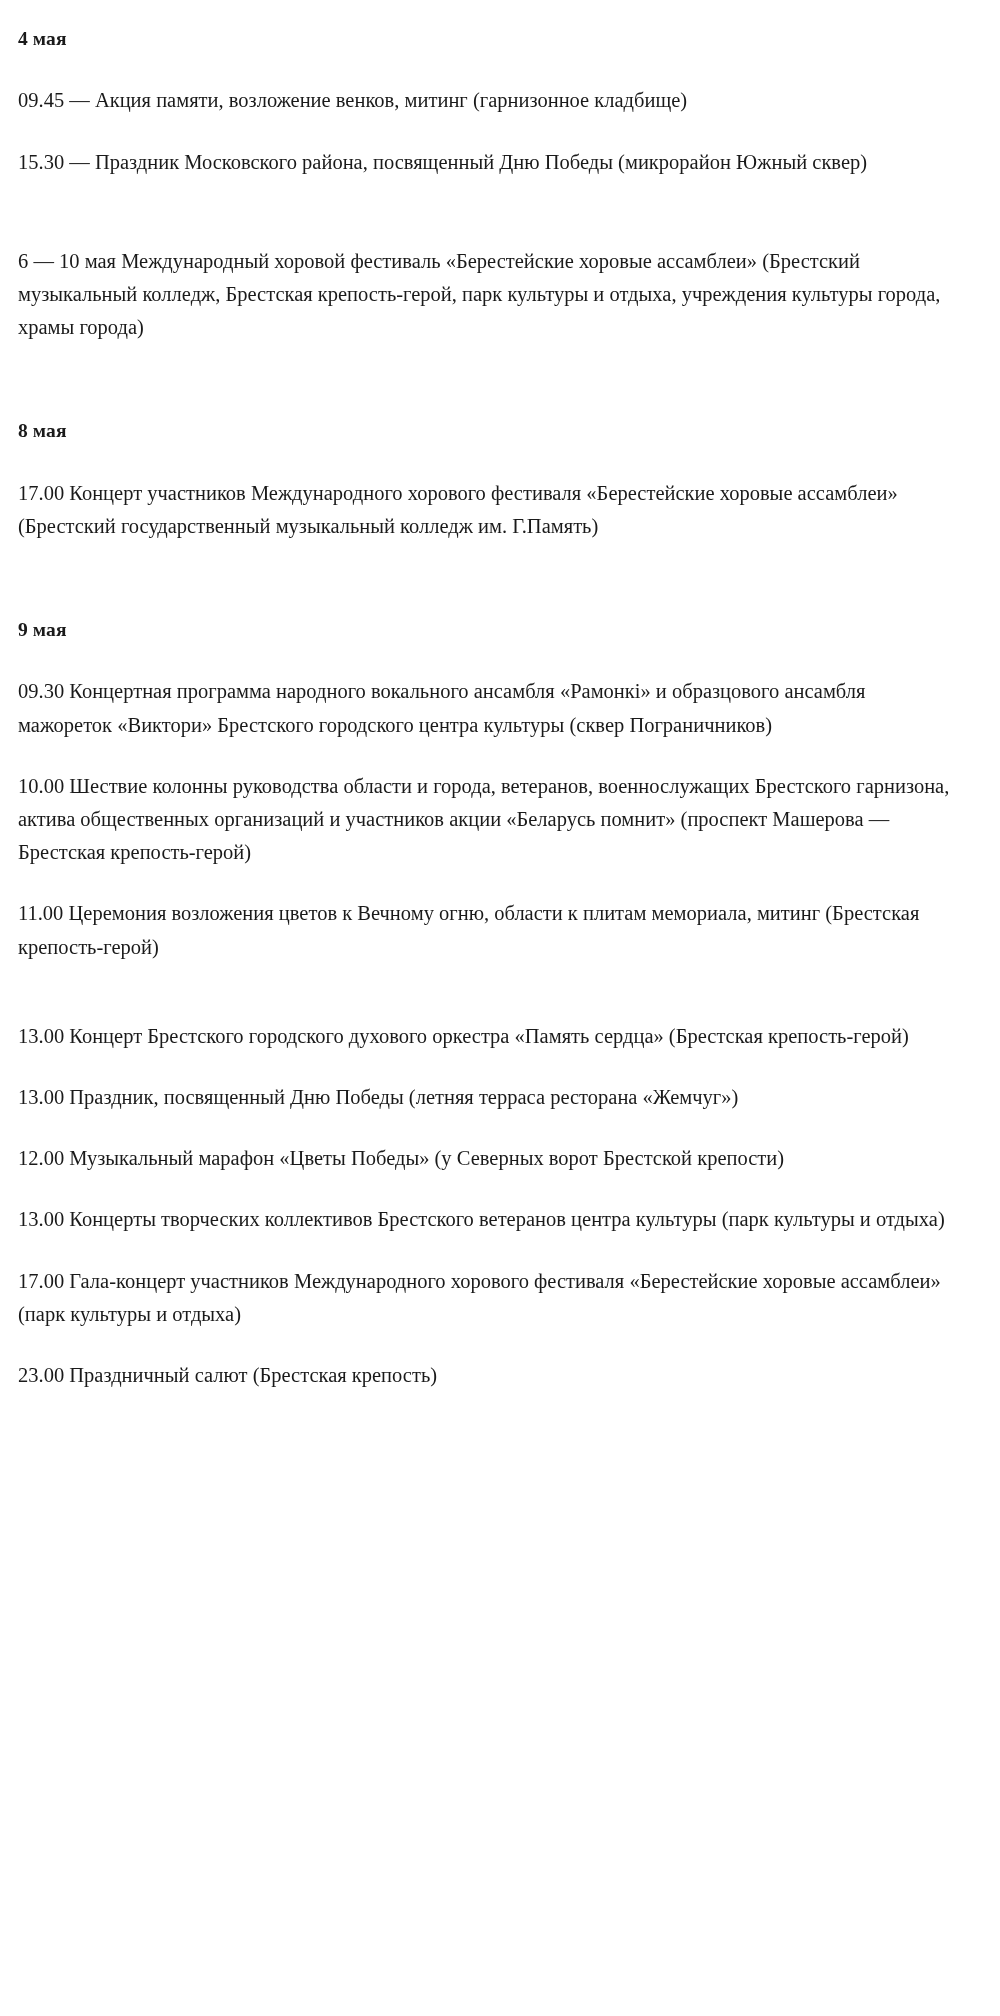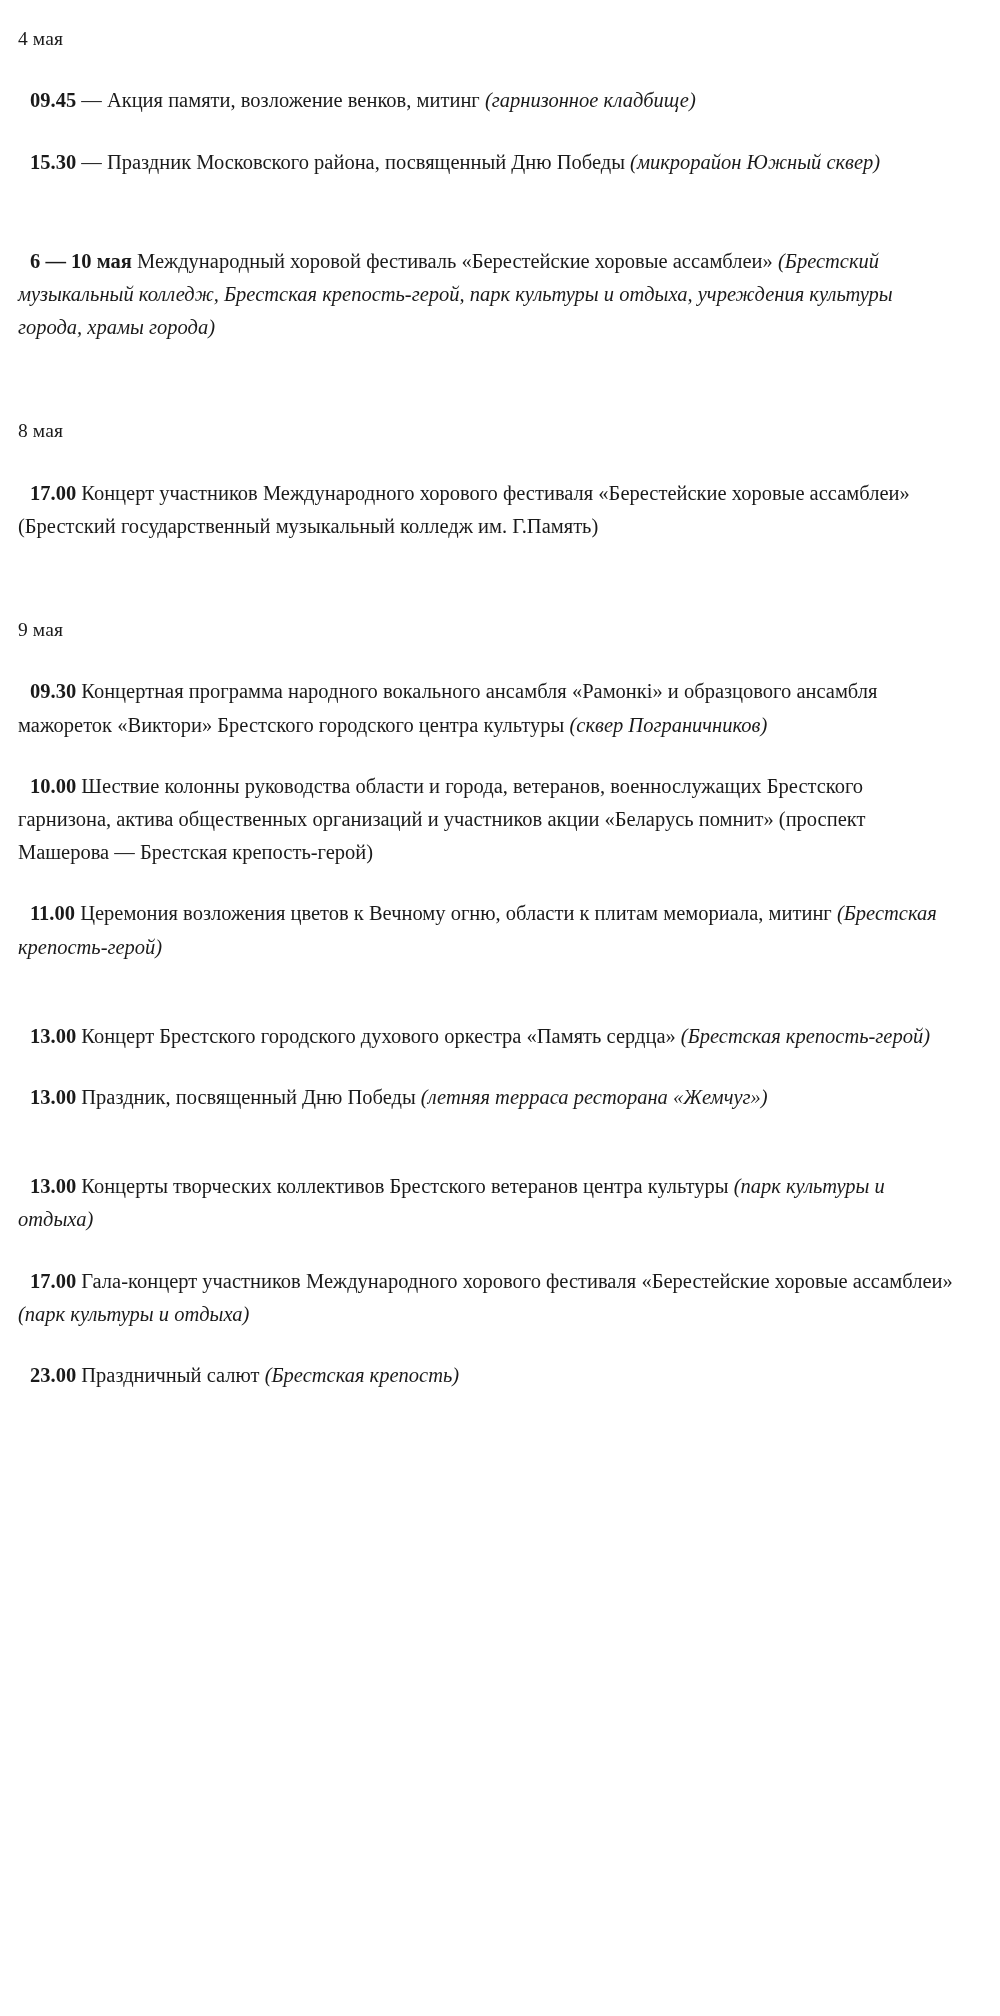--- a/index.html
+++ b/index.html
@@ -15,40 +15,38 @@
     color: #1a1a1a;
     -webkit-font-smoothing: antialiased;
   }
   .page {
     box-sizing: border-box;
     width: 1000px;
     padding: 26px 40px 24px 18px;
   }
   .day-heading {
     font-size: 19.5px;
-    font-weight: normal;
+    font-weight: bold;
     line-height: 1.35;
     margin: 0 0 0 0;
     padding: 0;
     letter-spacing: 0.1px;
   }
   .entry {
     font-size: 20.5px;
     line-height: 1.62;
     margin: 0;
     padding: 0;
     text-align: left;
     max-width: 945px;
   }
   .t {               
-    font-weight: bold;
-    margin-left: 12px;
+    font-weight: normal;
   }
   .it {              
-    font-style: italic;
   }
 </style>
 </head>
 <body style="background: rgb(255, 255, 255); color: rgb(26, 26, 26);">
 
 <div class="page">
   <div id="content">
       <div class="day-heading">4 мая</div>
       <div style="height: 32px;"></div>
       <p class="entry"><span class="t">09.45</span><span> — </span><span>Акция памяти, возложение венков, митинг </span><span class="it">(гарнизонное кладбище)</span></p>
@@ -67,20 +65,21 @@
       <div style="height: 28px;"></div>
       <p class="entry"><span class="t">10.00</span><span> </span><span>Шествие колонны руководства области и города, ветеранов, военнослужащих Брестского гарнизона, актива общественных организаций  и участников акции «Беларусь помнит» (проспект Машерова — Брестская крепость-герой)</span></p>
       <div style="height: 28px;"></div>
       <p class="entry"><span class="t">11.00</span><span> </span><span>Церемония возложения цветов к Вечному огню, области к плитам мемориала, митинг </span><span class="it">(Брестская крепость-герой)</span></p>
       <div style="height: 28px;"></div>
       <div style="height: 28px;"></div>
       <p class="entry"><span class="t">13.00</span><span> </span><span>Концерт Брестского городского духового оркестра «Память сердца» </span><span class="it">(Брестская крепость-герой)</span></p>
       <div style="height: 28px;"></div>
       <p class="entry"><span class="t">13.00</span><span> </span><span>Праздник, посвященный Дню Победы </span><span class="it">(летняя терраса ресторана «Жемчуг»)</span></p>
       <div style="height: 28px;"></div>
+      <p class="entry"><span class="t">12.00</span><span> </span><span>Музыкальный марафон «Цветы Победы» </span><span class="it">(у Северных ворот Брестской крепости)</span></p>
       <div style="height: 28px;"></div>
       <p class="entry"><span class="t">13.00</span><span> </span><span>Концерты творческих коллективов Брестского ветеранов центра культуры </span><span class="it">(парк культуры и отдыха)</span></p>
       <div style="height: 28px;"></div>
       <p class="entry"><span class="t">17.00</span><span> </span><span>Гала-концерт участников Международного хорового фестиваля «Берестейские хоровые ассамблеи» </span><span class="it">(парк культуры и отдыха)</span></p>
       <div style="height: 28px;"></div>
       <p class="entry"><span class="t">23.00</span><span> </span><span>Праздничный салют </span><span class="it">(Брестская крепость)</span></p>
     </div>
 </div>
 
 </body></html>

